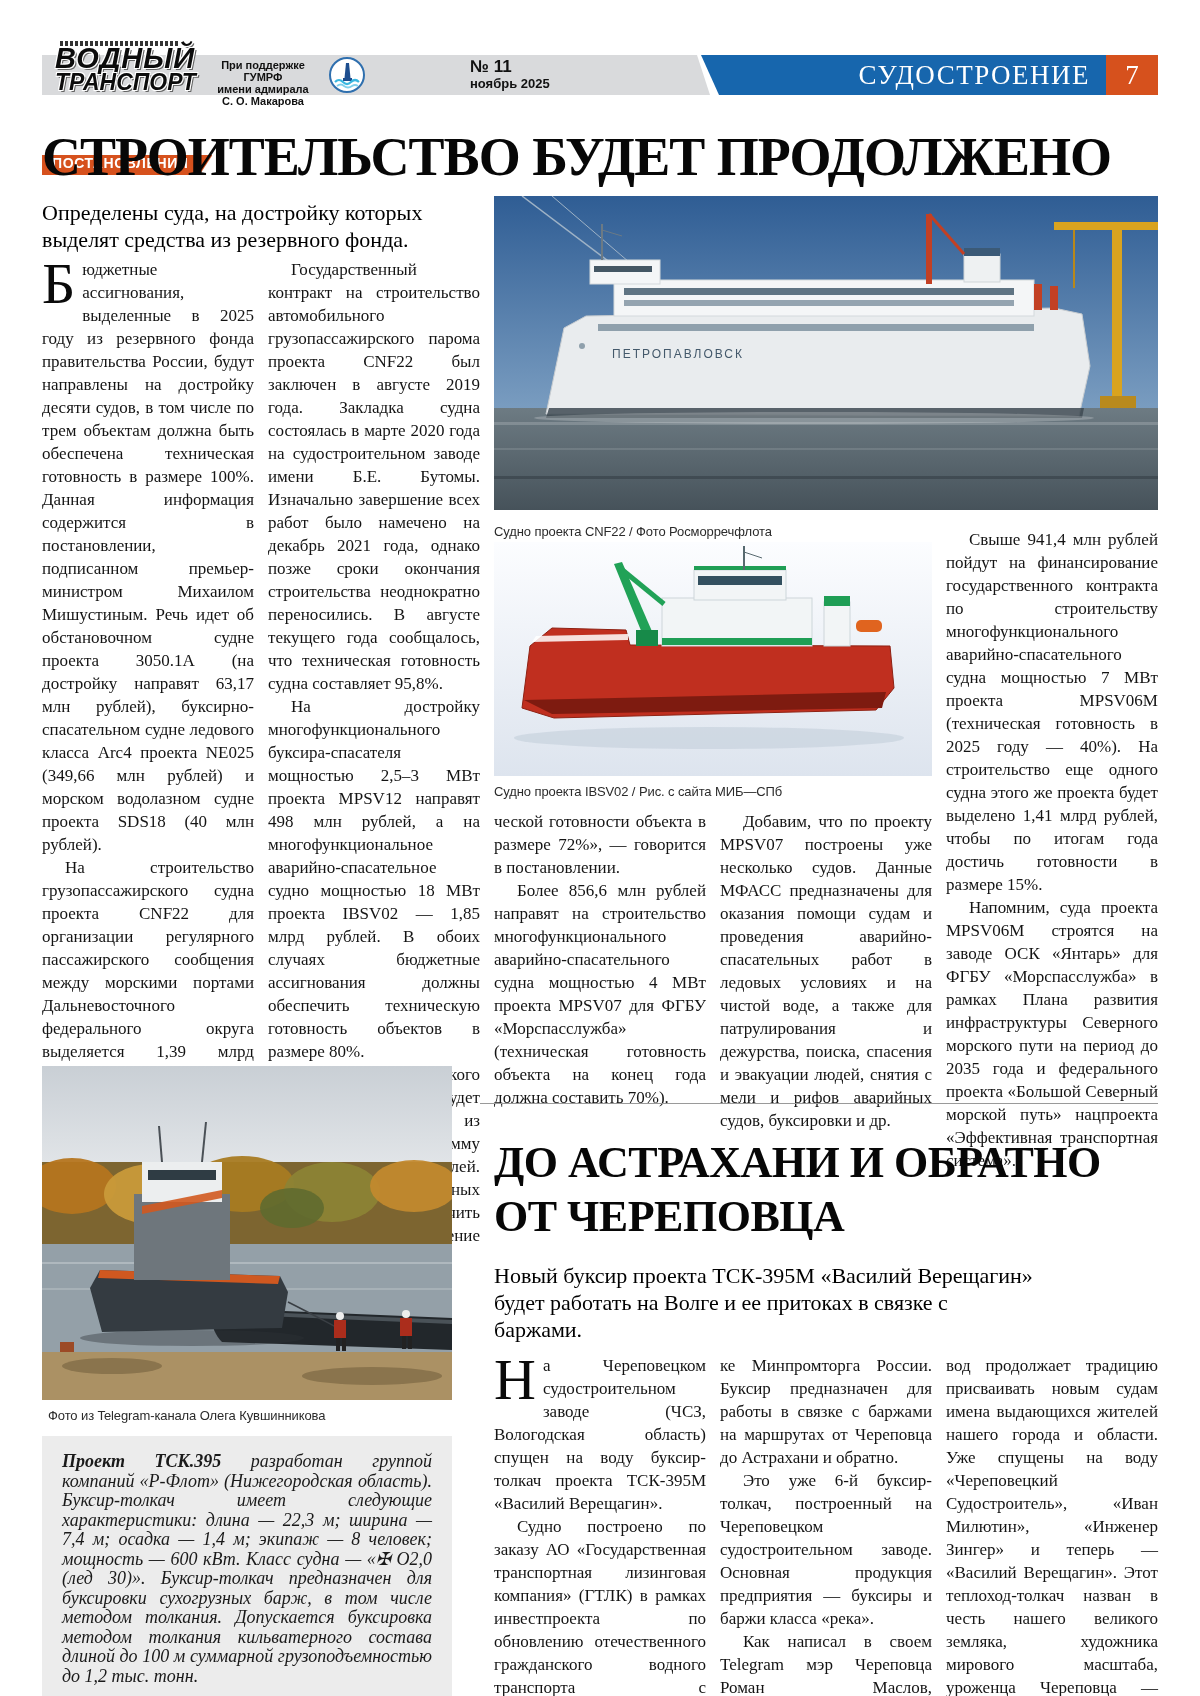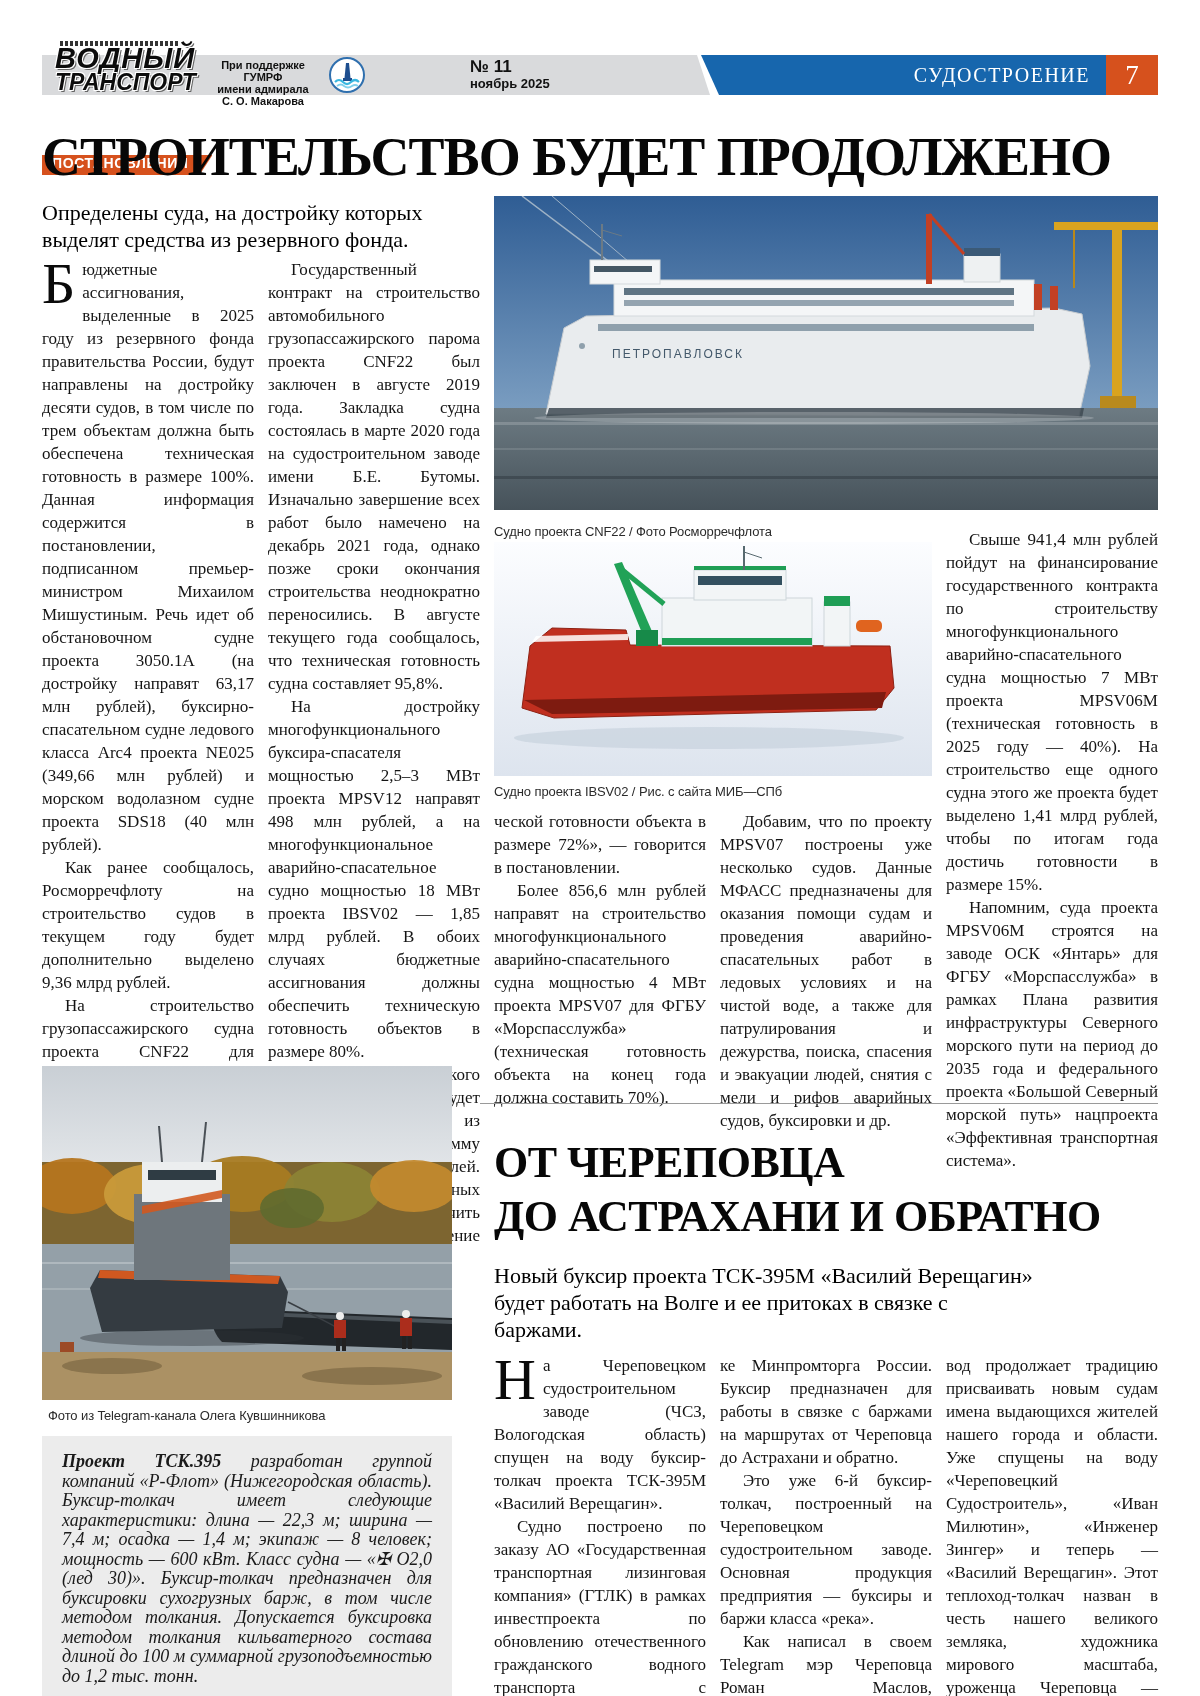--- a/index.html
+++ b/index.html
@@ -6,21 +6,21 @@
   .page{position:relative;width:1200px;height:1696px;background:#fff;overflow:hidden;
         font-family:"Liberation Serif","DejaVu Serif",serif;color:#141414;}
   .abs{position:absolute;}
   .sans{font-family:"Liberation Sans","DejaVu Sans",sans-serif;}
 
   
   .graybar{left:42px;top:55px;width:668px;height:40px;background:#d9dadc;
            clip-path:polygon(0 0,calc(100% - 13px) 0,100% 100%,0 100%);}
   .bluebar{left:701px;top:55px;width:405px;height:40px;background:#1766ad;
            clip-path:polygon(0 0,100% 0,100% 100%,18px 100%);
-           color:#fff;font-size:20px;letter-spacing:1.5px;line-height:40px;text-align:right;padding-right:8px;}
+           color:#fff;font-size:27px;letter-spacing:1.5px;line-height:40px;text-align:right;padding-right:8px;}
   .bluebar span{padding-right:16px;}
   .pagebox{left:1106px;top:55px;width:52px;height:40px;background:#d6511d;color:#fff;
            font-size:27px;line-height:40px;text-align:center;}
   .logo{left:55px;top:46px;width:150px;font-style:italic;font-weight:900;color:#0c0c0c;
         font-family:"Liberation Sans","DejaVu Sans",sans-serif;
         text-shadow:-1px -1px 0 #fff,1px -1px 0 #fff,-1px 1px 0 #fff,1px 1px 0 #fff,2px 2px 0 #666;}
   .logo .l1{font-size:29px;line-height:25px;letter-spacing:1px;}
   .logo .l2{font-size:23px;line-height:22px;letter-spacing:0px;}
   .tagstrip{left:60px;top:41px;width:118px;height:5px;
             background:repeating-linear-gradient(90deg,#333 0 3px,transparent 3px 5px);}
@@ -187,21 +187,20 @@
         <line x1="250" y1="28" x2="250" y2="4" stroke="#57696f" stroke-width="2"></line>
         <line x1="250" y1="10" x2="268" y2="16" stroke="#57696f" stroke-width="1"></line>
         <rect x="362" y="78" width="26" height="12" rx="5" fill="#e0641f"></rect>
       </g>
     </svg>
   </div>
   <div class="abs caption" style="left:494px;top:784px;">Судно проекта IBSV02 / Рис. с сайта МИБ—СПб</div>
 
   <div class="abs col" style="left:42px;top:258px;">
     <p class="noindent"><span class="dropcap">Б</span><span>юджетные ассигнования, выделенные в 2025 году из резервного фонда правительства России, будут направлены на достройку десяти судов, в том числе по трем объектам должна быть обеспечена техническая готовность в размере 100%. Данная информация содержится в постановлении, подписанном премьер-министром Михаилом Мишустиным. Речь идет об обстановочном судне проекта 3050.1А (на достройку направят 63,17 млн рублей), буксирно-спасательном судне ледового класса Arc4 проекта NE025 (349,66 млн рублей) и морском водолазном судне проекта SDS18 (40 млн рублей).</span></p>
-    <p>Как ранее сообщалось, Росморречфлоту на строительство судов в текущем году будет дополнительно выделено 9,36 млрд рублей.</p>
     <p>На строительство грузопассажирского судна проекта CNF22 для организации регулярного пассажирского сообщения между морскими портами Дальневосточного федерального округа выделяется 1,39 млрд рублей. По итогам 2025 года должна быть достигнута техническая готовность объекта в размере 96%.</p>
   </div>
 
   <div class="abs col" style="left:268px;top:258px;">
     <p>Государственный контракт на строительство автомобильного грузопассажирского парома проекта CNF22 был заключен в августе 2019 года. Закладка судна состоялась в марте 2020 года на судостроительном заводе имени Б.Е. Бутомы. Изначально завершение всех работ было намечено на декабрь 2021 года, однако позже сроки окончания строительства неоднократно переносились. В августе текущего года сообщалось, что техническая готовность судна составляет 95,8%.</p>
     <p>На достройку многофункционального буксира-спасателя мощностью 2,5–3 МВт проекта MPSV12 направят 498 млн рублей, а на многофункциональное аварийно-спасательное судно мощностью 18 МВт проекта IBSV02 — 1,85 млрд рублей. В обоих случаях бюджетные ассигнования должны обеспечить техническую готовность объектов в размере 80%.</p>
     <p>Строительство морского буксира проекта Т3150 будет профинансировано из резервного фонда на сумму 1,95 млрд рублей. «Выделение указанных средств позволит обеспечить в 2025 году достижение общей техни-</p>
   </div>
 
   <div class="abs col" style="left:494px;top:810px;">
@@ -279,22 +278,22 @@
       </g>
     </svg>
   </div>
   <div class="abs caption" style="left:48px;top:1408px;">Фото из Telegram-канала Олега Кувшинникова</div>
 
   <div class="abs infobox">
     <span class="blead">Проект ТСК.395</span><span> разработан группой компаний «Р-Флот» (Нижегородская область). Буксир-толкач имеет следующие характеристики: длина — 22,3 м; ширина — 7,4 м; осадка — 1,4 м; экипаж — 8 человек; мощность — 600 кВт. Класс судна — «✠ О2,0 (лед 30)». Буксир-толкач предназначен для буксировки сухогрузных барж, в том числе методом толкания. Допускается буксировка методом толкания кильватерного состава длиной до 100 м суммарной грузоподъемностью до 1,2 тыс. тонн.</span>
   </div>
 
   <div class="abs headline2" style="left:494px;top:1136px;">
+    <div>ДО АСТРАХАНИ И ОБРАТНО</div>
     <div>ОТ ЧЕРЕПОВЦА</div>
-    <div>ДО АСТРАХАНИ И ОБРАТНО</div>
   </div>
 
   <div class="abs lead" style="left:494px;top:1262px;width:540px;">Новый буксир проекта ТСК-395М «Василий Верещагин» будет работать на Волге и ее притоках в связке с баржами.</div>
 
   <div class="abs col" style="left:494px;top:1354px;">
     <p class="noindent"><span class="dropcap">Н</span><span>а Череповецком судостроительном заводе (ЧСЗ, Вологодская область) спущен на воду буксир-толкач проекта ТСК-395М «Василий Верещагин».</span></p>
     <p>Судно построено по заказу АО «Государственная транспортная лизинговая компания» (ГТЛК) в рамках инвестпроекта по обновлению отечественного гражданского водного транспорта с использованием средств ФНБ при поддерж-</p>
   </div>
 
   <div class="abs col" style="left:720px;top:1354px;">

